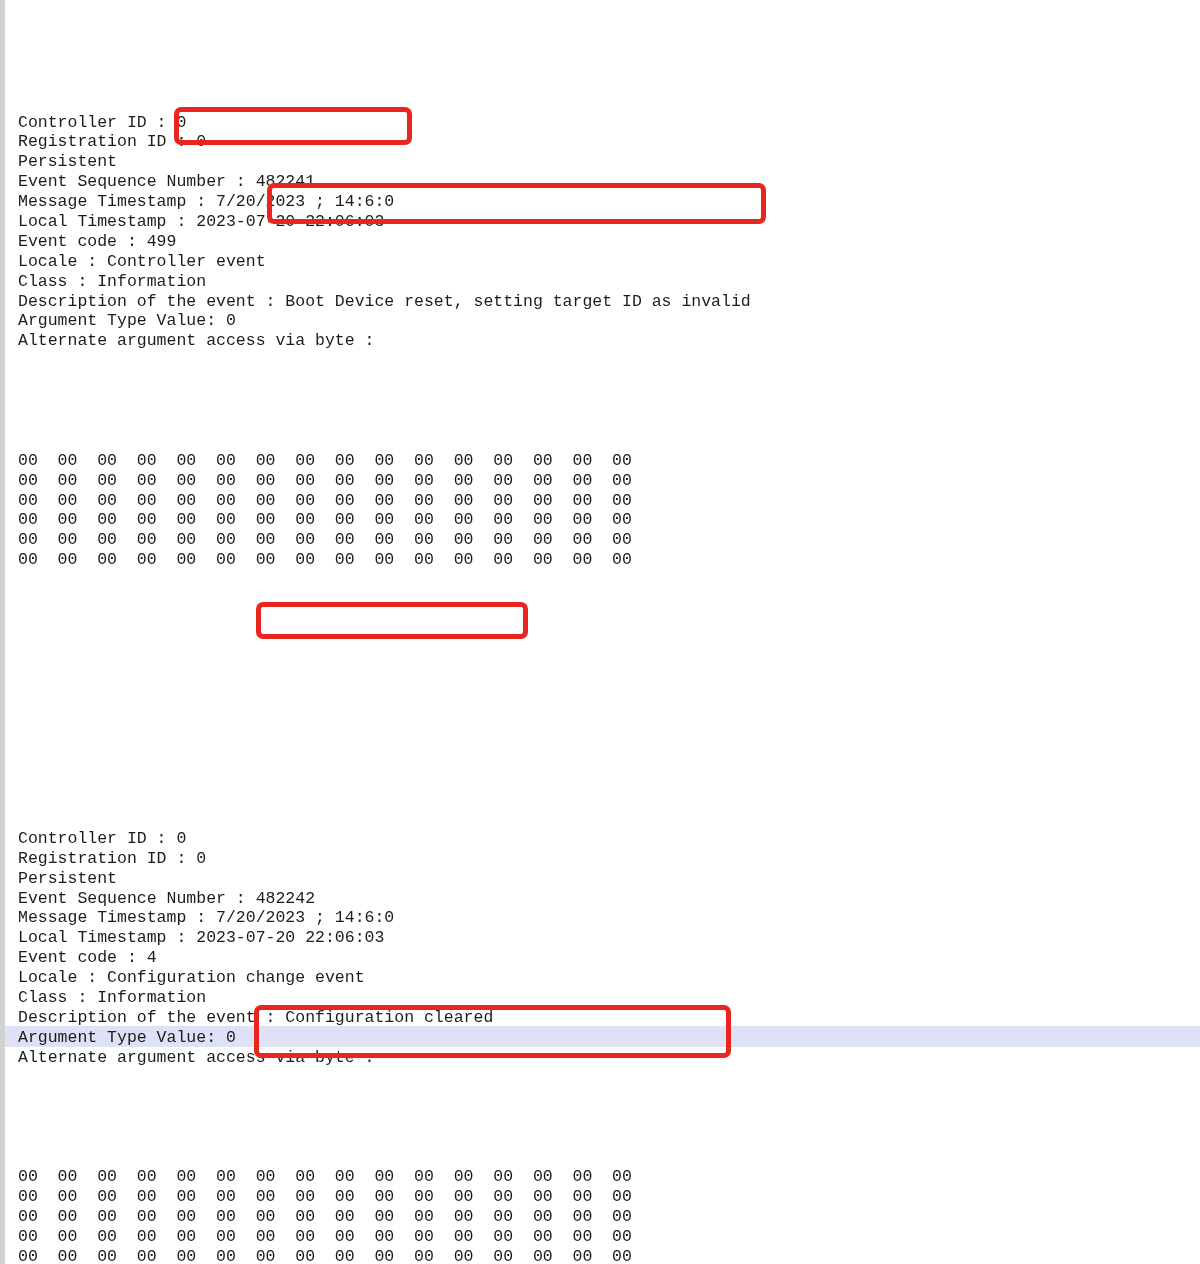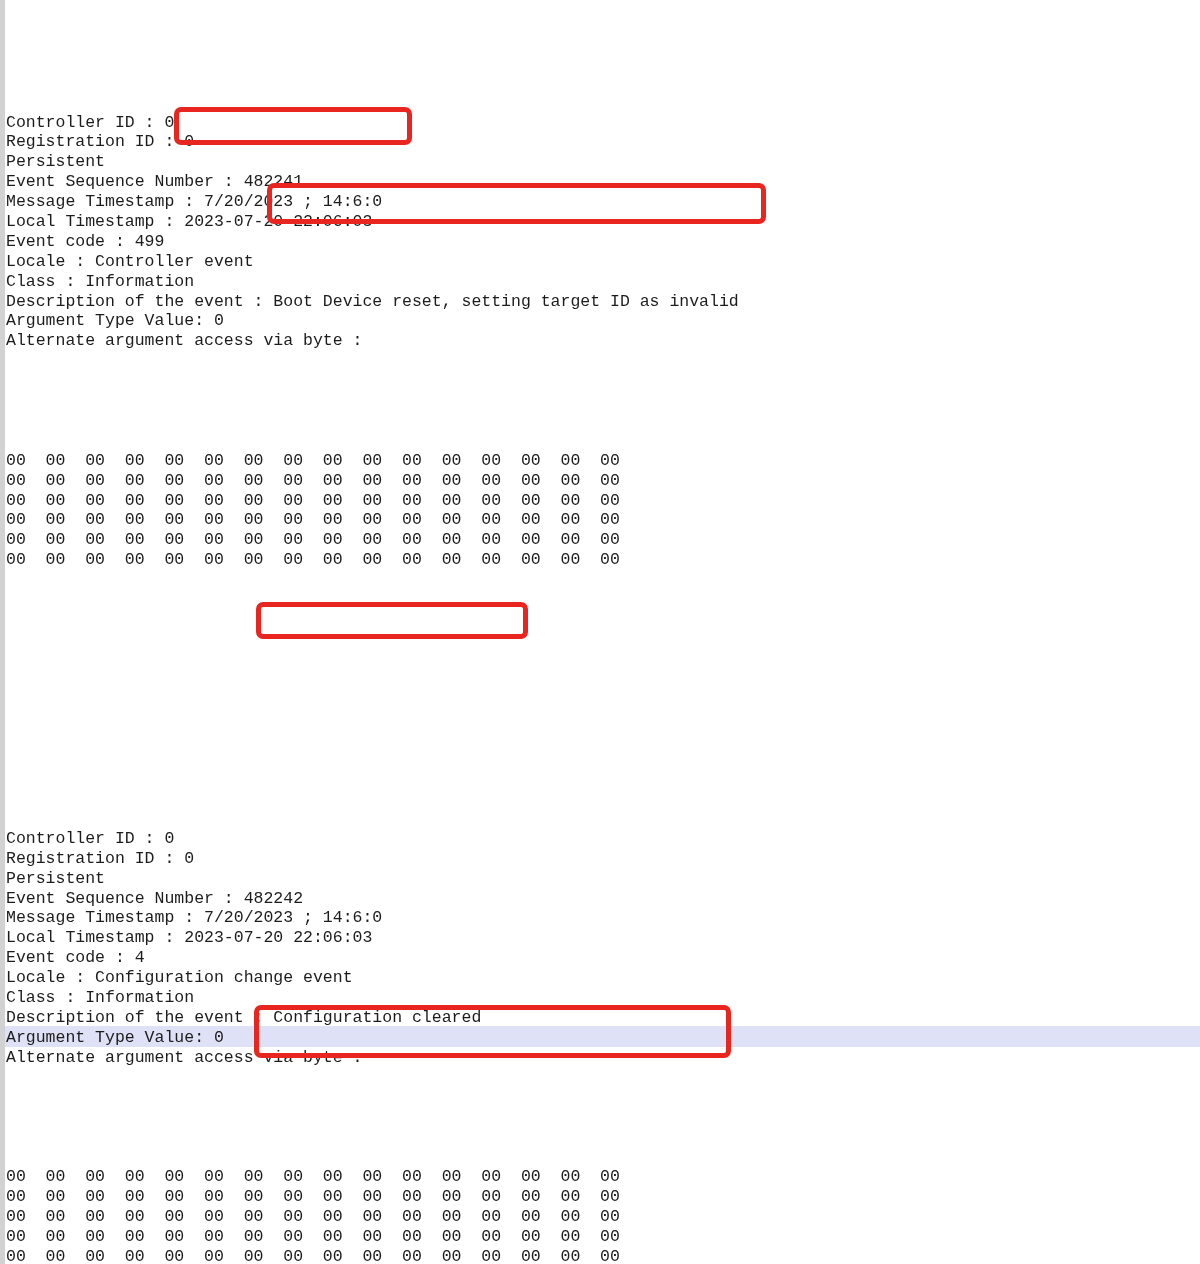--- a/index.html
+++ b/index.html
@@ -37,20 +37,21 @@
     top: 13px;
     z-index: 2;
     font-family: "Liberation Mono", monospace;
     font-size: 16.5px;
     line-height: 19.9px;
     color: #1c1c1c;
     white-space: pre;
   }
   .line {
     height: 19.9px;
+    margin-left: 12px;
   }
   .redbox {
     position: absolute;
     box-sizing: border-box;
     border: 5px solid #e8261f;
     border-radius: 7px;
     background: transparent;
     z-index: 4;
   }
   .box1 { left: 174px; top: 107px; width: 238px; height: 38px; }

